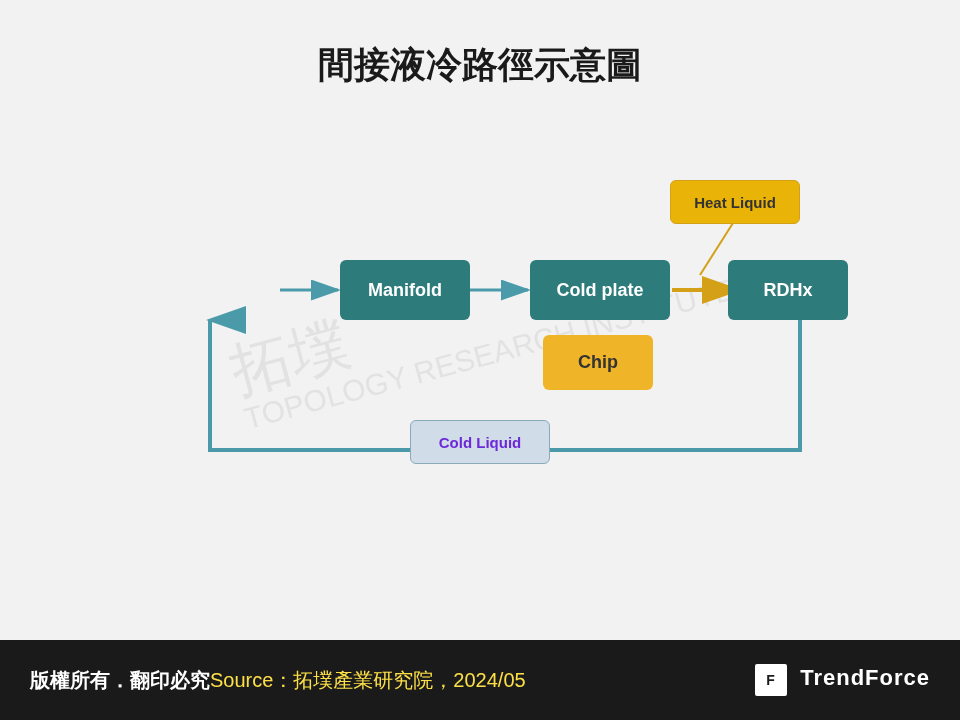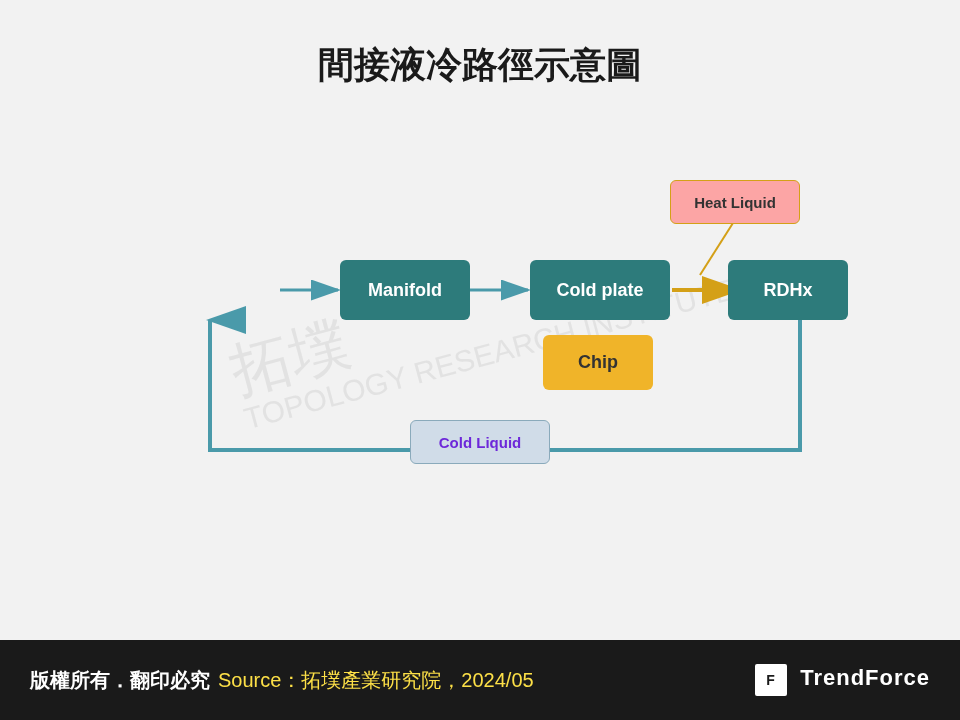--- a/index.html
+++ b/index.html
@@ -87,21 +87,21 @@
       top: 110px;
       width: 120px;
       height: 60px;
     }
 
     .box-heat-liquid {
       left: 630px;
       top: 30px;
       width: 130px;
       height: 44px;
-      background: #fca5a5;
+      background: #eab308;
       color: #333;
       border: 1.5px solid #d4a017;
       border-radius: 6px;
       font-size: 15px;
       font-weight: bold;
     }
 
     .box-chip {
       left: 503px;
       top: 185px;
@@ -153,21 +153,20 @@
 
     
     .footer {
       height: 80px;
       background: #1a1a1a;
       display: flex;
       align-items: center;
       justify-content: space-between;
       padding: 0 30px;
       position: relative;
-      gap: 8px;
     }
 
     .footer-left {
       color: white;
       font-size: 20px;
       font-family: 'Microsoft YaHei', 'SimHei', sans-serif;
       font-weight: bold;
     }
 
     .footer-center {

